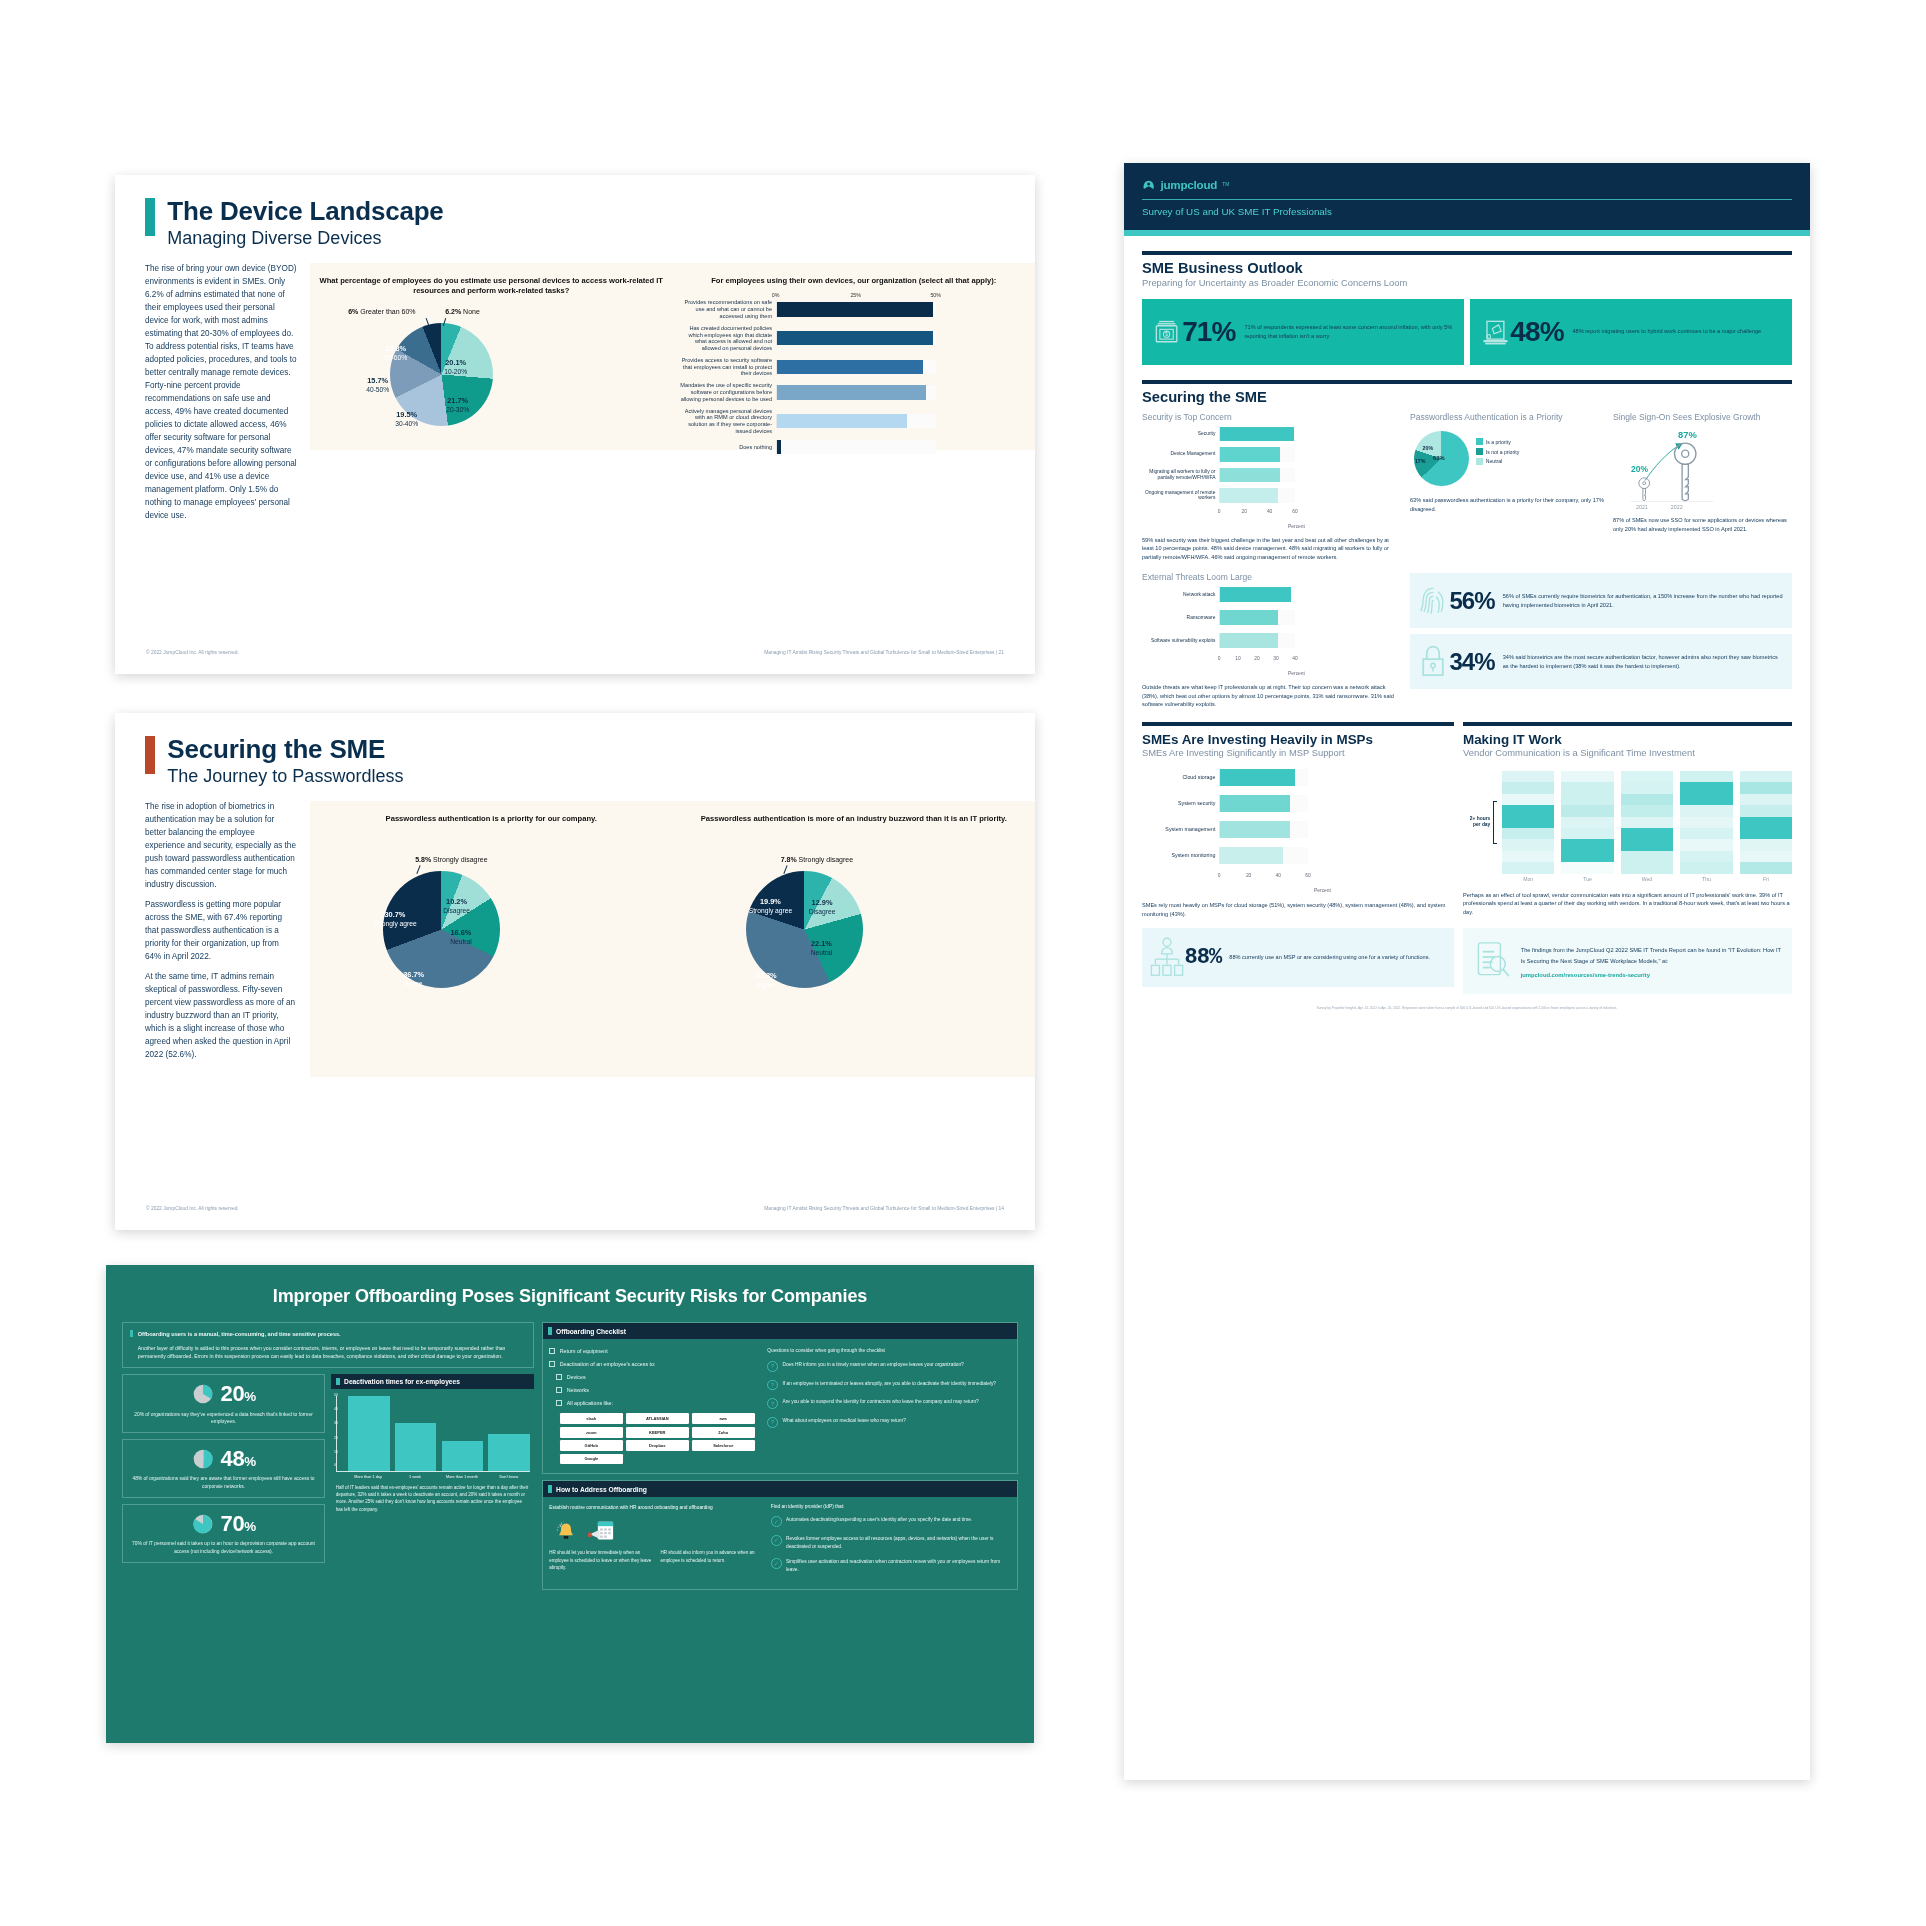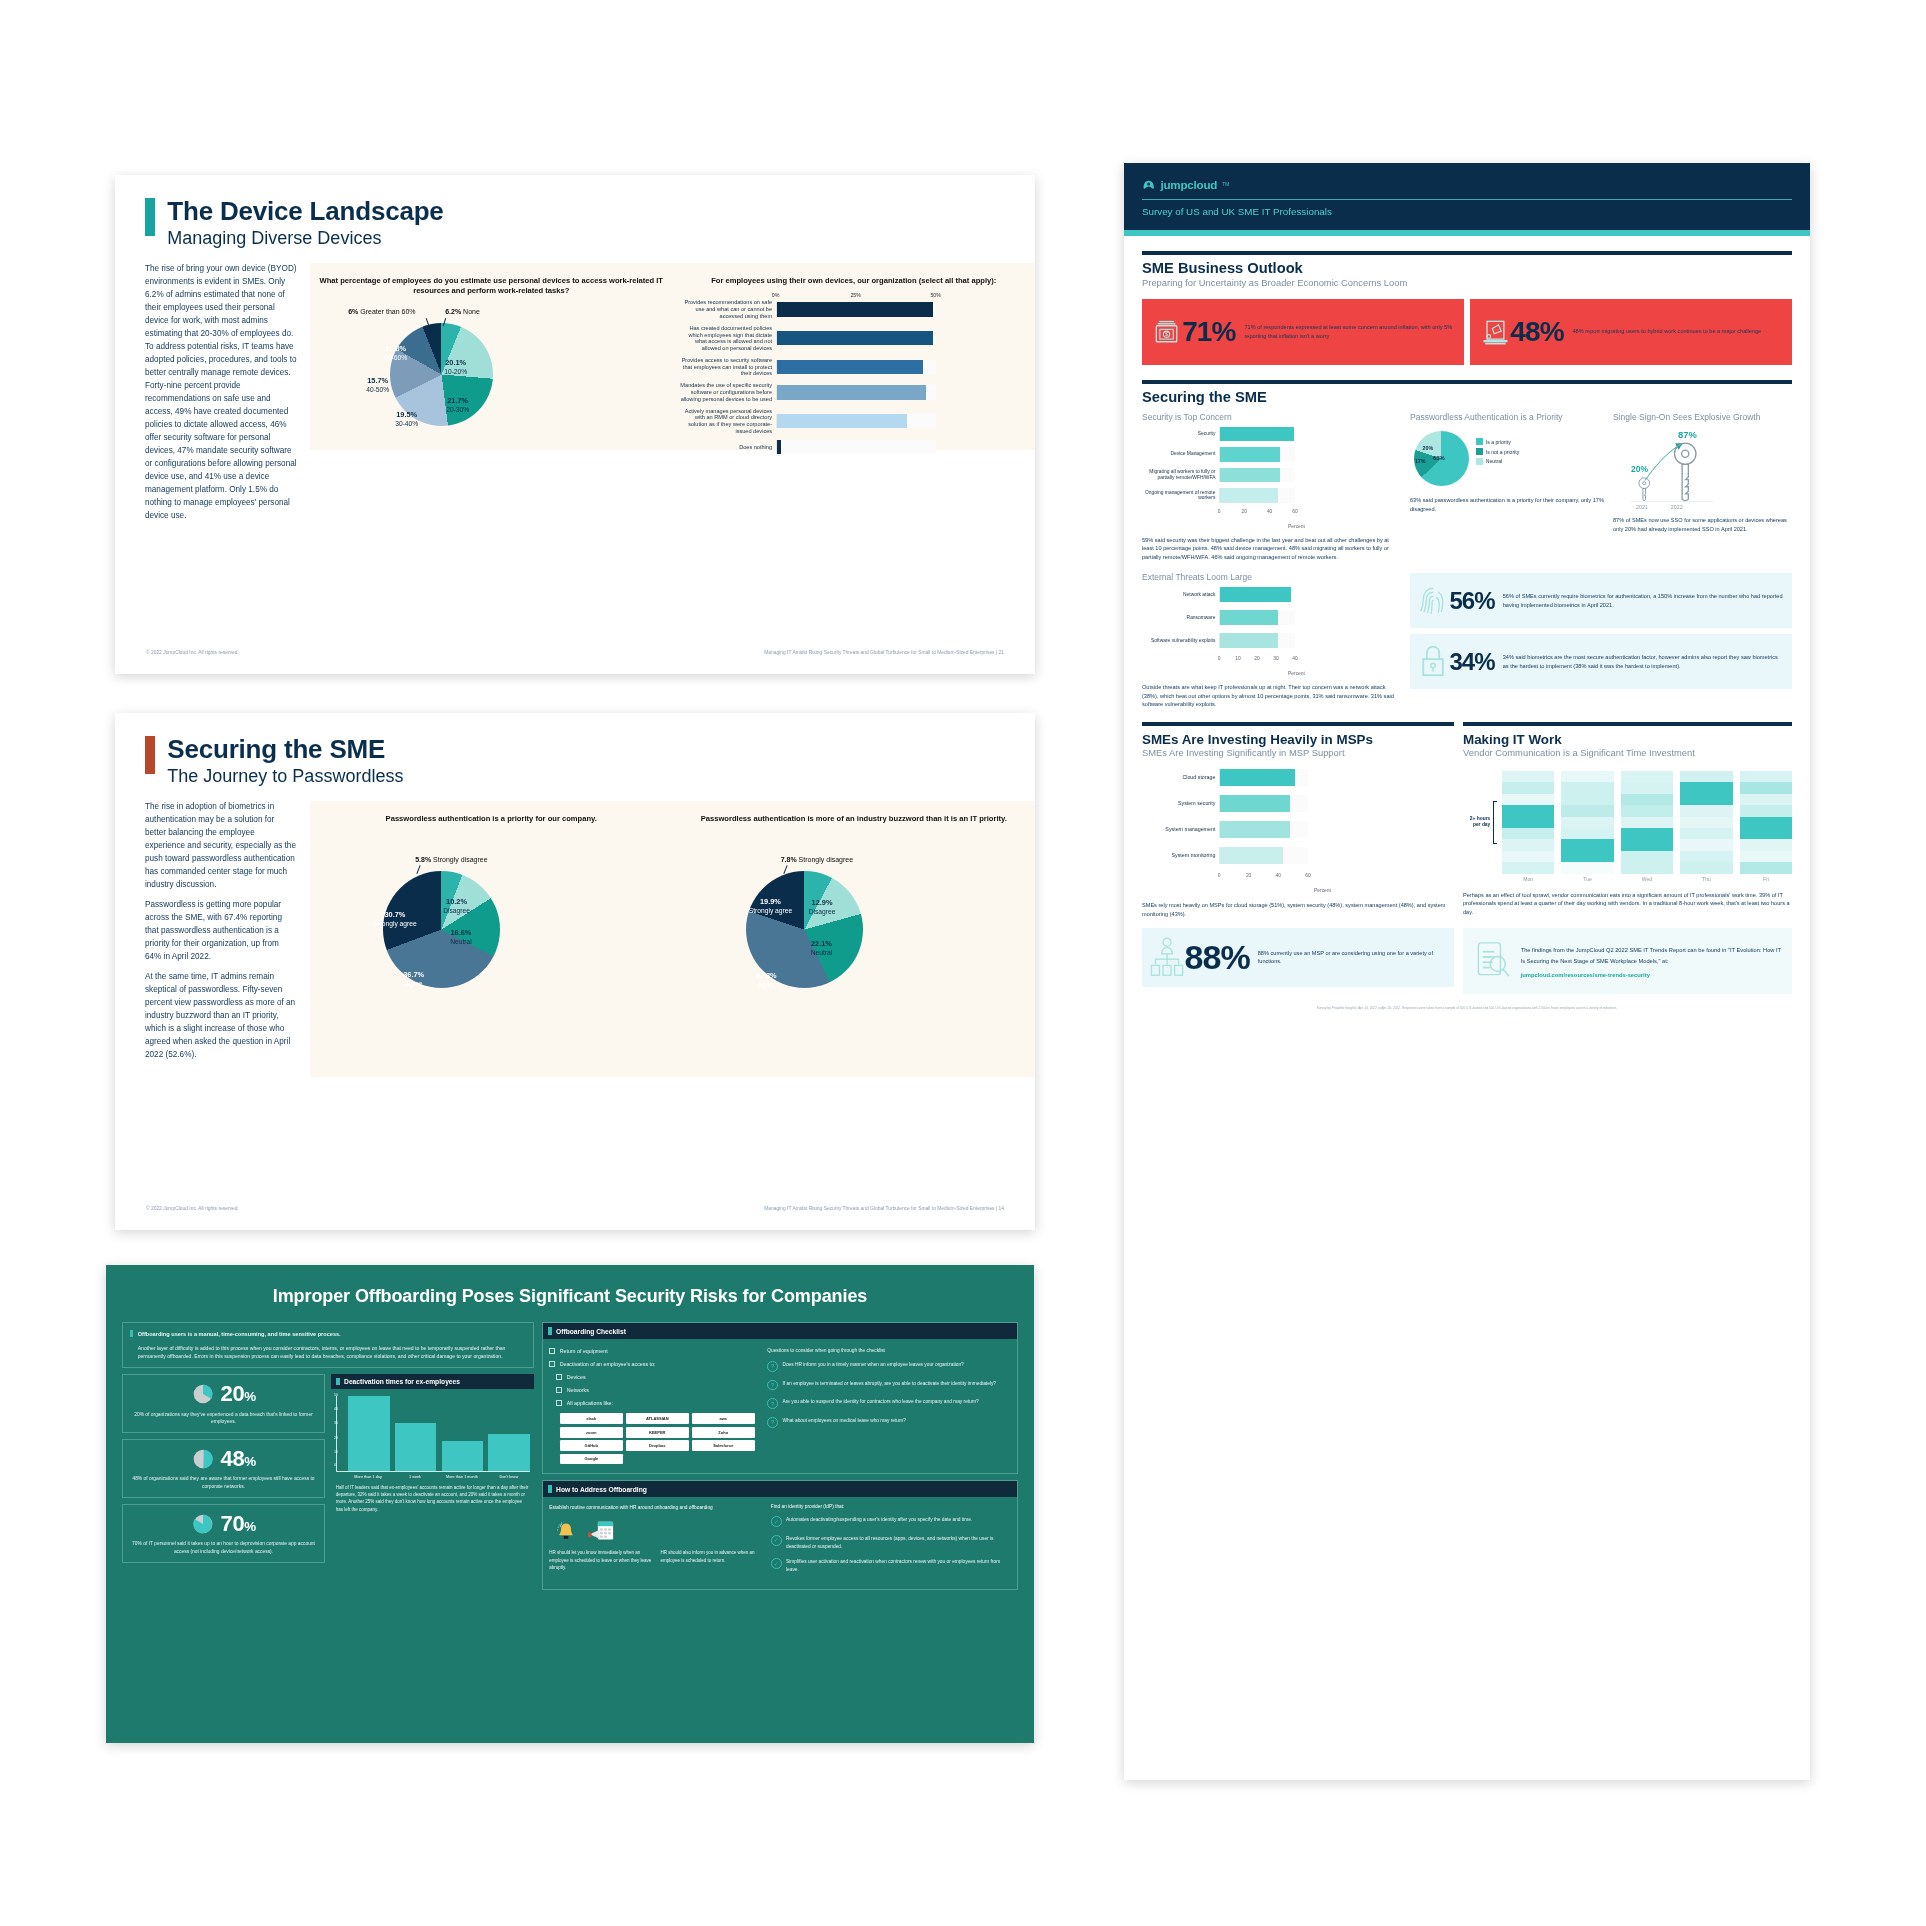--- a/index.html
+++ b/index.html
@@ -61,21 +61,21 @@
   .jc-title { color:#fff; font-size:23px; font-weight:bold; margin-top:23px; letter-spacing:-0.3px; }
   .jc-sub { color:#4cd3cd; font-size:9.8px; margin-top:6.2px; }
   .jc-teal-strip { height:5.3px; background:#3ec7c2; }
 
   .sect { padding:0 18px; }
   .sect-rule { height:4px; background:#0a2d4c; margin-top:15px; }
   .sect-h1 { font-size:14.7px; font-weight:bold; color:#0a2d4c; margin-top:6.2px; line-height:1.05; }
   .sect-h2 { font-size:9.4px; color:#7d90a3; margin-top:1.8px; line-height:1.15; }
 
   .stat-grid { display:grid; grid-template-columns:1fr 1fr; gap:6.2px; margin-top:9.8px; }
-  .stat-card { background:#ef4444; display:flex; align-items:center; padding:13px 8px; gap:2.7px; min-height:66px;}
+  .stat-card { background:#14b8a6; display:flex; align-items:center; padding:13px 8px; gap:2.7px; min-height:66px;}
   .stat-ico { flex:0 0 34px; height:34px; display:flex; align-items:center; justify-content:center; }
   .stat-num { font-size:28px; font-weight:bold; color:#0a2d4c; letter-spacing:-0.9px; margin-left:-4.5px;}
   .stat-txt { font-size:5.6px; color:#12385a; line-height:1.55; padding-left:6.2px; }
 
   .three-col { display:flex; gap:8px; margin-top:7.1px; }
   .col-h { font-size:8.5px; color:#7d90a3; line-height:1.15; margin-bottom:3.6px; }
   .para { font-size:5.6px; color:#12385a; line-height:1.52; }
 
   .mini-axis { font-size:4.9px; color:#667; }
   .legend-row { display:flex; align-items:center; gap:3.1px; font-size:5.1px; color:#16304a; margin-bottom:3.1px; }
@@ -755,21 +755,21 @@
               <line x1="40" y1="40" x2="40" y2="52" stroke="#a9e2de" stroke-width="3"></line>
               <line x1="14" y1="52" x2="66" y2="52" stroke="#a9e2de" stroke-width="3"></line>
               <line x1="14" y1="52" x2="14" y2="64" stroke="#a9e2de" stroke-width="3"></line>
               <line x1="40" y1="52" x2="40" y2="64" stroke="#a9e2de" stroke-width="3"></line>
               <line x1="66" y1="52" x2="66" y2="64" stroke="#a9e2de" stroke-width="3"></line>
               <rect x="5" y="66" width="18" height="22" fill="none" stroke="#a9e2de" stroke-width="3"></rect>
               <rect x="31" y="66" width="18" height="22" fill="none" stroke="#a9e2de" stroke-width="3"></rect>
               <rect x="57" y="66" width="18" height="22" fill="none" stroke="#a9e2de" stroke-width="3"></rect>
             </svg>
           </div>
-          <div class="stat-num" style="font-size:34px;">88%</div>
+          <div class="stat-num" style="font-size:22px;font-family:Liberation Mono, monospace;">88%</div>
           <div class="stat-txt">88% currently use an MSP or are considering using one for a variety of functions.</div>
         </div>
       </div>
 
       <div style="flex:1;">
         <div class="sect-rule" style="margin-top:0;"></div>
         <div class="sect-h1" style="font-size:13.4px;">Making IT Work</div>
         <div class="sect-h2">Vendor Communication is a Significant Time Investment</div>
 
         <div style="display:flex;align-items:center;margin-top:11.6px;">

